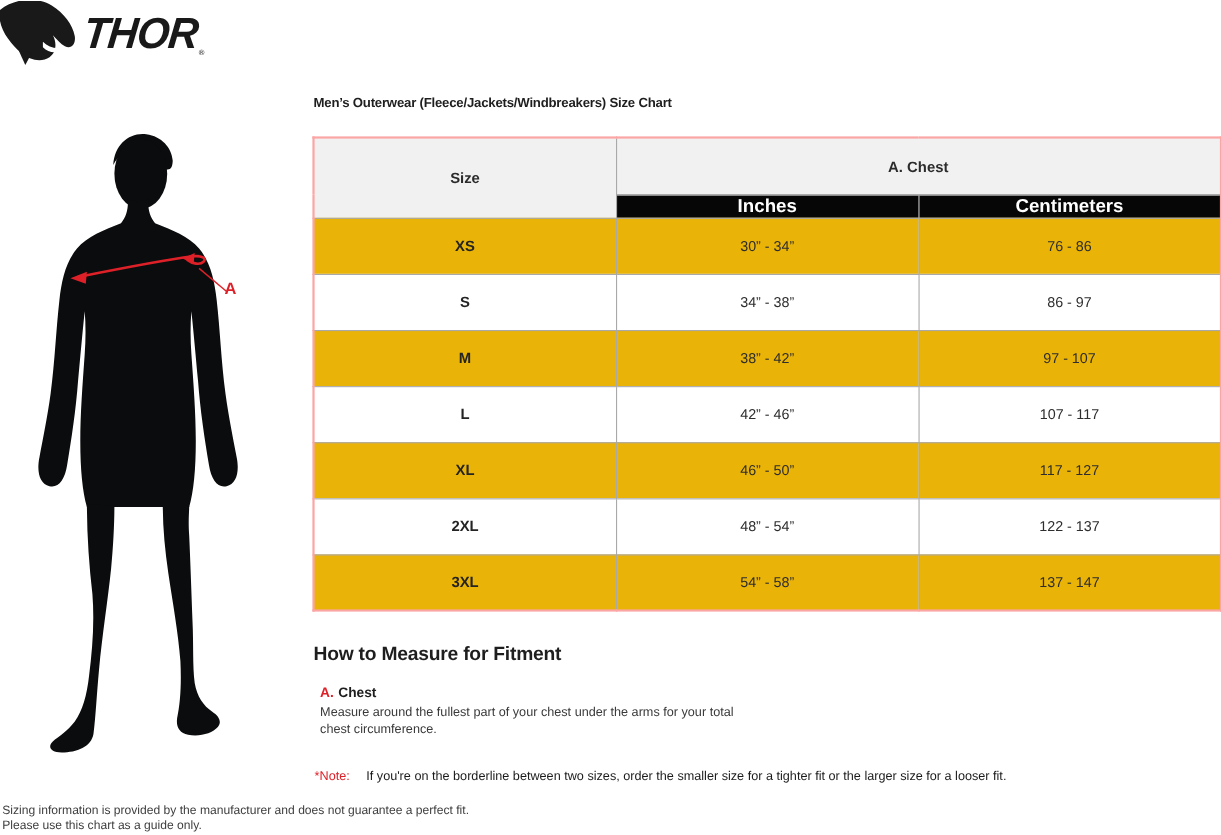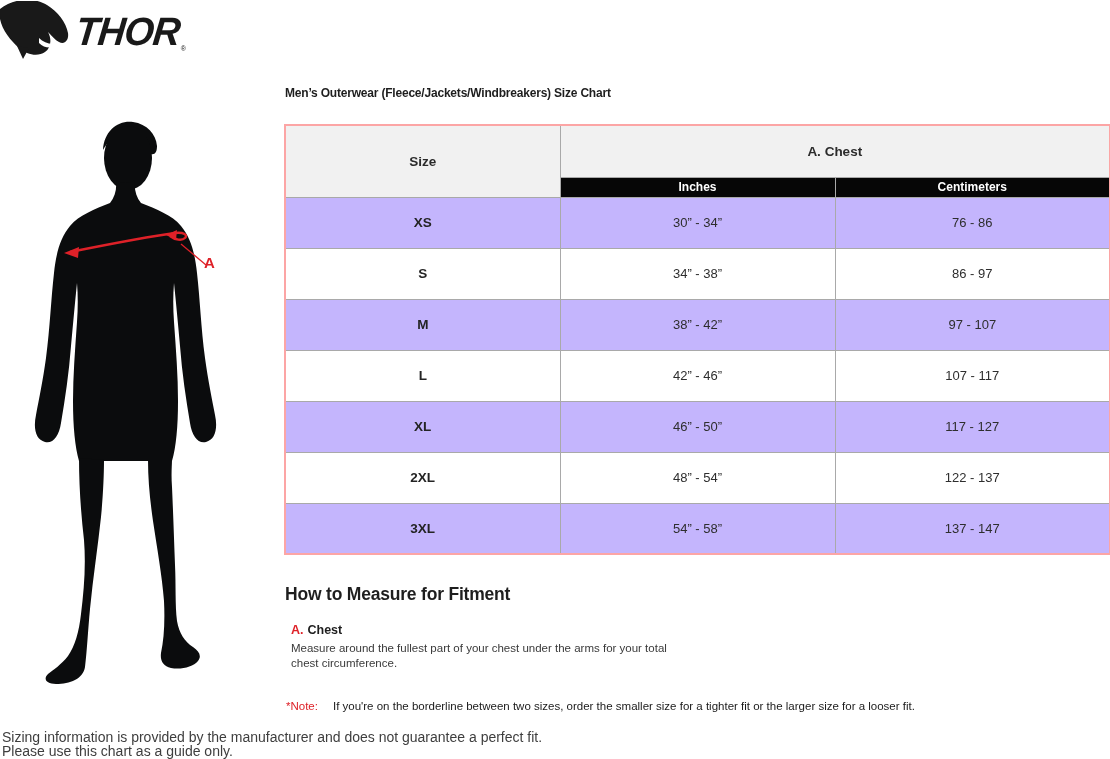--- a/index.html
+++ b/index.html
@@ -86,31 +86,31 @@
   .head-cell {
     background: #f1f1f1;
     font-size: 13.5px;
     font-weight: bold;
     color: #2b2b2b;
     height: 52px;
   }
   .bar-row th {
     background: #060606;
     color: #ffffff;
-    font-size: 12px;
+    font-size: 17px;
     font-weight: bold;
     height: 20px;
   }
   .size-table tbody td {
     height: 51px;
     font-size: 13px;
     color: #2e2e2e;
   }
   .size-table tbody td.size-cell { font-weight: bold; font-size: 13.5px; color: #242424; }
-  .size-table tbody tr.alt  { background: #c4b5fd; }
+  .size-table tbody tr.alt  { background: #eab308; }
   .size-table tbody tr.norm { background: #ffffff; }
 
   
   .measure-heading {
     position: absolute;
     left: 285px;
     top: 584px;
     font-size: 17.5px;
     font-weight: bold;
     color: #1e1e1e;
@@ -145,21 +145,21 @@
     color: #1b1b1b;
     white-space: nowrap;
   }
   .note-line .note-label { color: #de2128; margin-right: 15px; }
 
   
   .page-footer {
     position: absolute;
     left: 2px;
     top: 731px;
-    font-size: 14px;
+    font-size: 11px;
     line-height: 13.5px;
     color: #3e3e3e;
   }
 </style>
 </head>
 <body>
 
 <div class="logo-wrap">
   <svg class="goat-svg" width="74" height="60" viewBox="-12 0 74 60" aria-hidden="true">
     <path fill="#191919" d="M-12,8 C2,-3 22,-4 35,4 C46,11 54,21 56,32 C57,39 53,44 47,41 C43,39 40,35 36,31 C40,38 39,47 33,51 C26,56 15,54 7,47 C-1,40 -10,29 -12,18 Z"></path>

